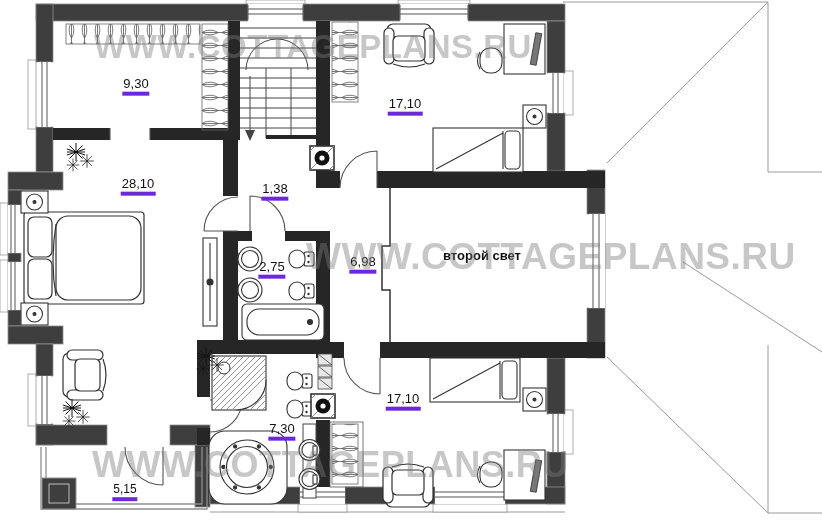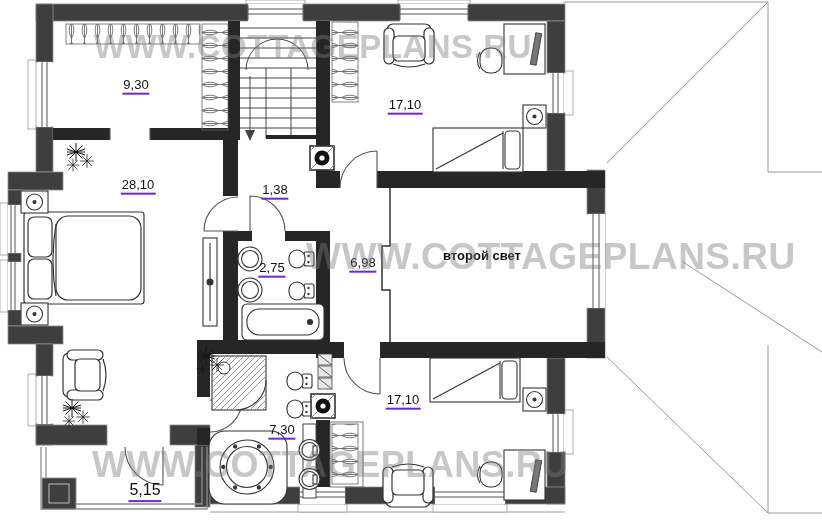--- a/index.html
+++ b/index.html
@@ -1,22 +1,22 @@
 <!DOCTYPE html>
 <html><head>
 <meta charset="utf-8">
 <style>
   html,body{margin:0;padding:0;background:#fff;}
   #stage{position:relative;width:822px;height:520px;background:#fff;overflow:hidden;
          font-family:"Liberation Sans",sans-serif;}
   #plan-svg{position:absolute;left:0;top:0;z-index:1;}
   .lbl{position:absolute;transform:translate(-50%,-50%);font:13px "Liberation Sans",sans-serif;
-       color:#111;border-bottom:2px solid #6d28d9;padding:0 1px 1px;line-height:1.05;
+       color:#111;border-bottom:4px solid #6d28d9;padding:0 1px 1px;line-height:1.05;
        white-space:nowrap;z-index:3;background:transparent;}
-  .lbl.small{font-size:16px;margin-left:20px;}
+  .lbl.small{font-size:12px;}
   .lbl.nou{border-bottom:none;font-weight:bold;}
   .wm{position:absolute;font-weight:700;color:rgba(122,122,122,0.42);white-space:nowrap;
       letter-spacing:.5px;z-index:5;font-family:"Liberation Sans",sans-serif;text-align:right;}
   #wm1{left:94px;top:28px;font-size:33px;}
   #wm2{left:306px;top:236px;font-size:37px;}
   #wm3{left:92px;top:444px;font-size:36px;}
 </style>
 </head>
 <body>
 

